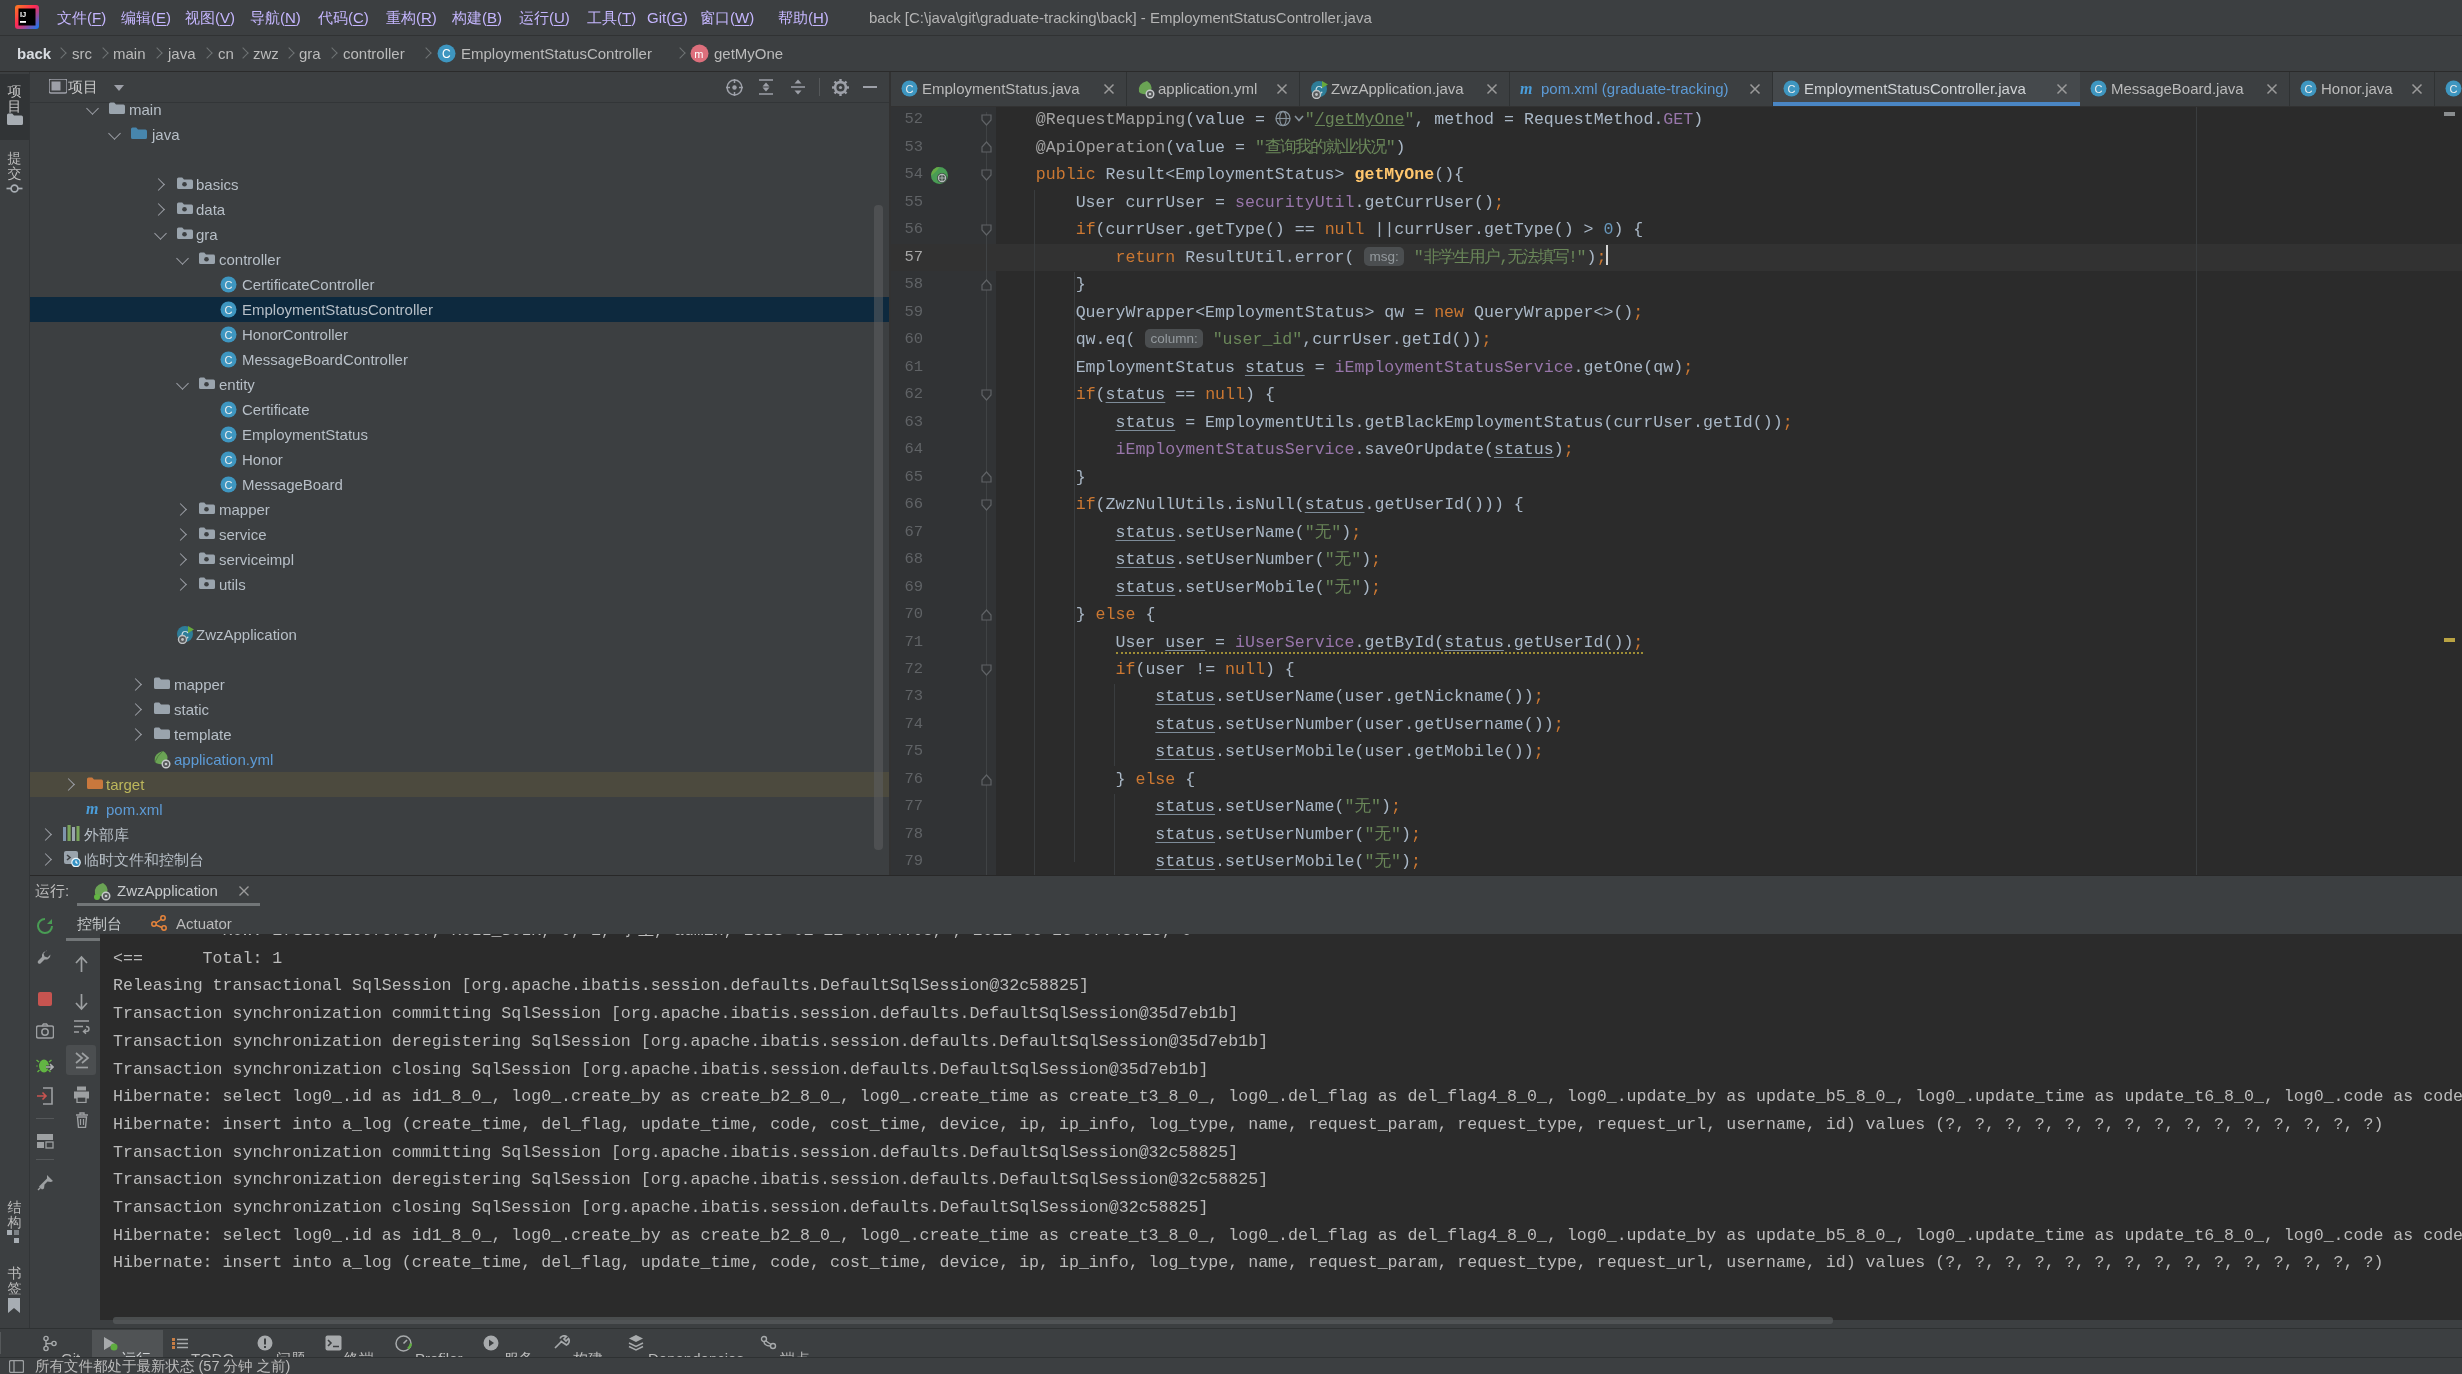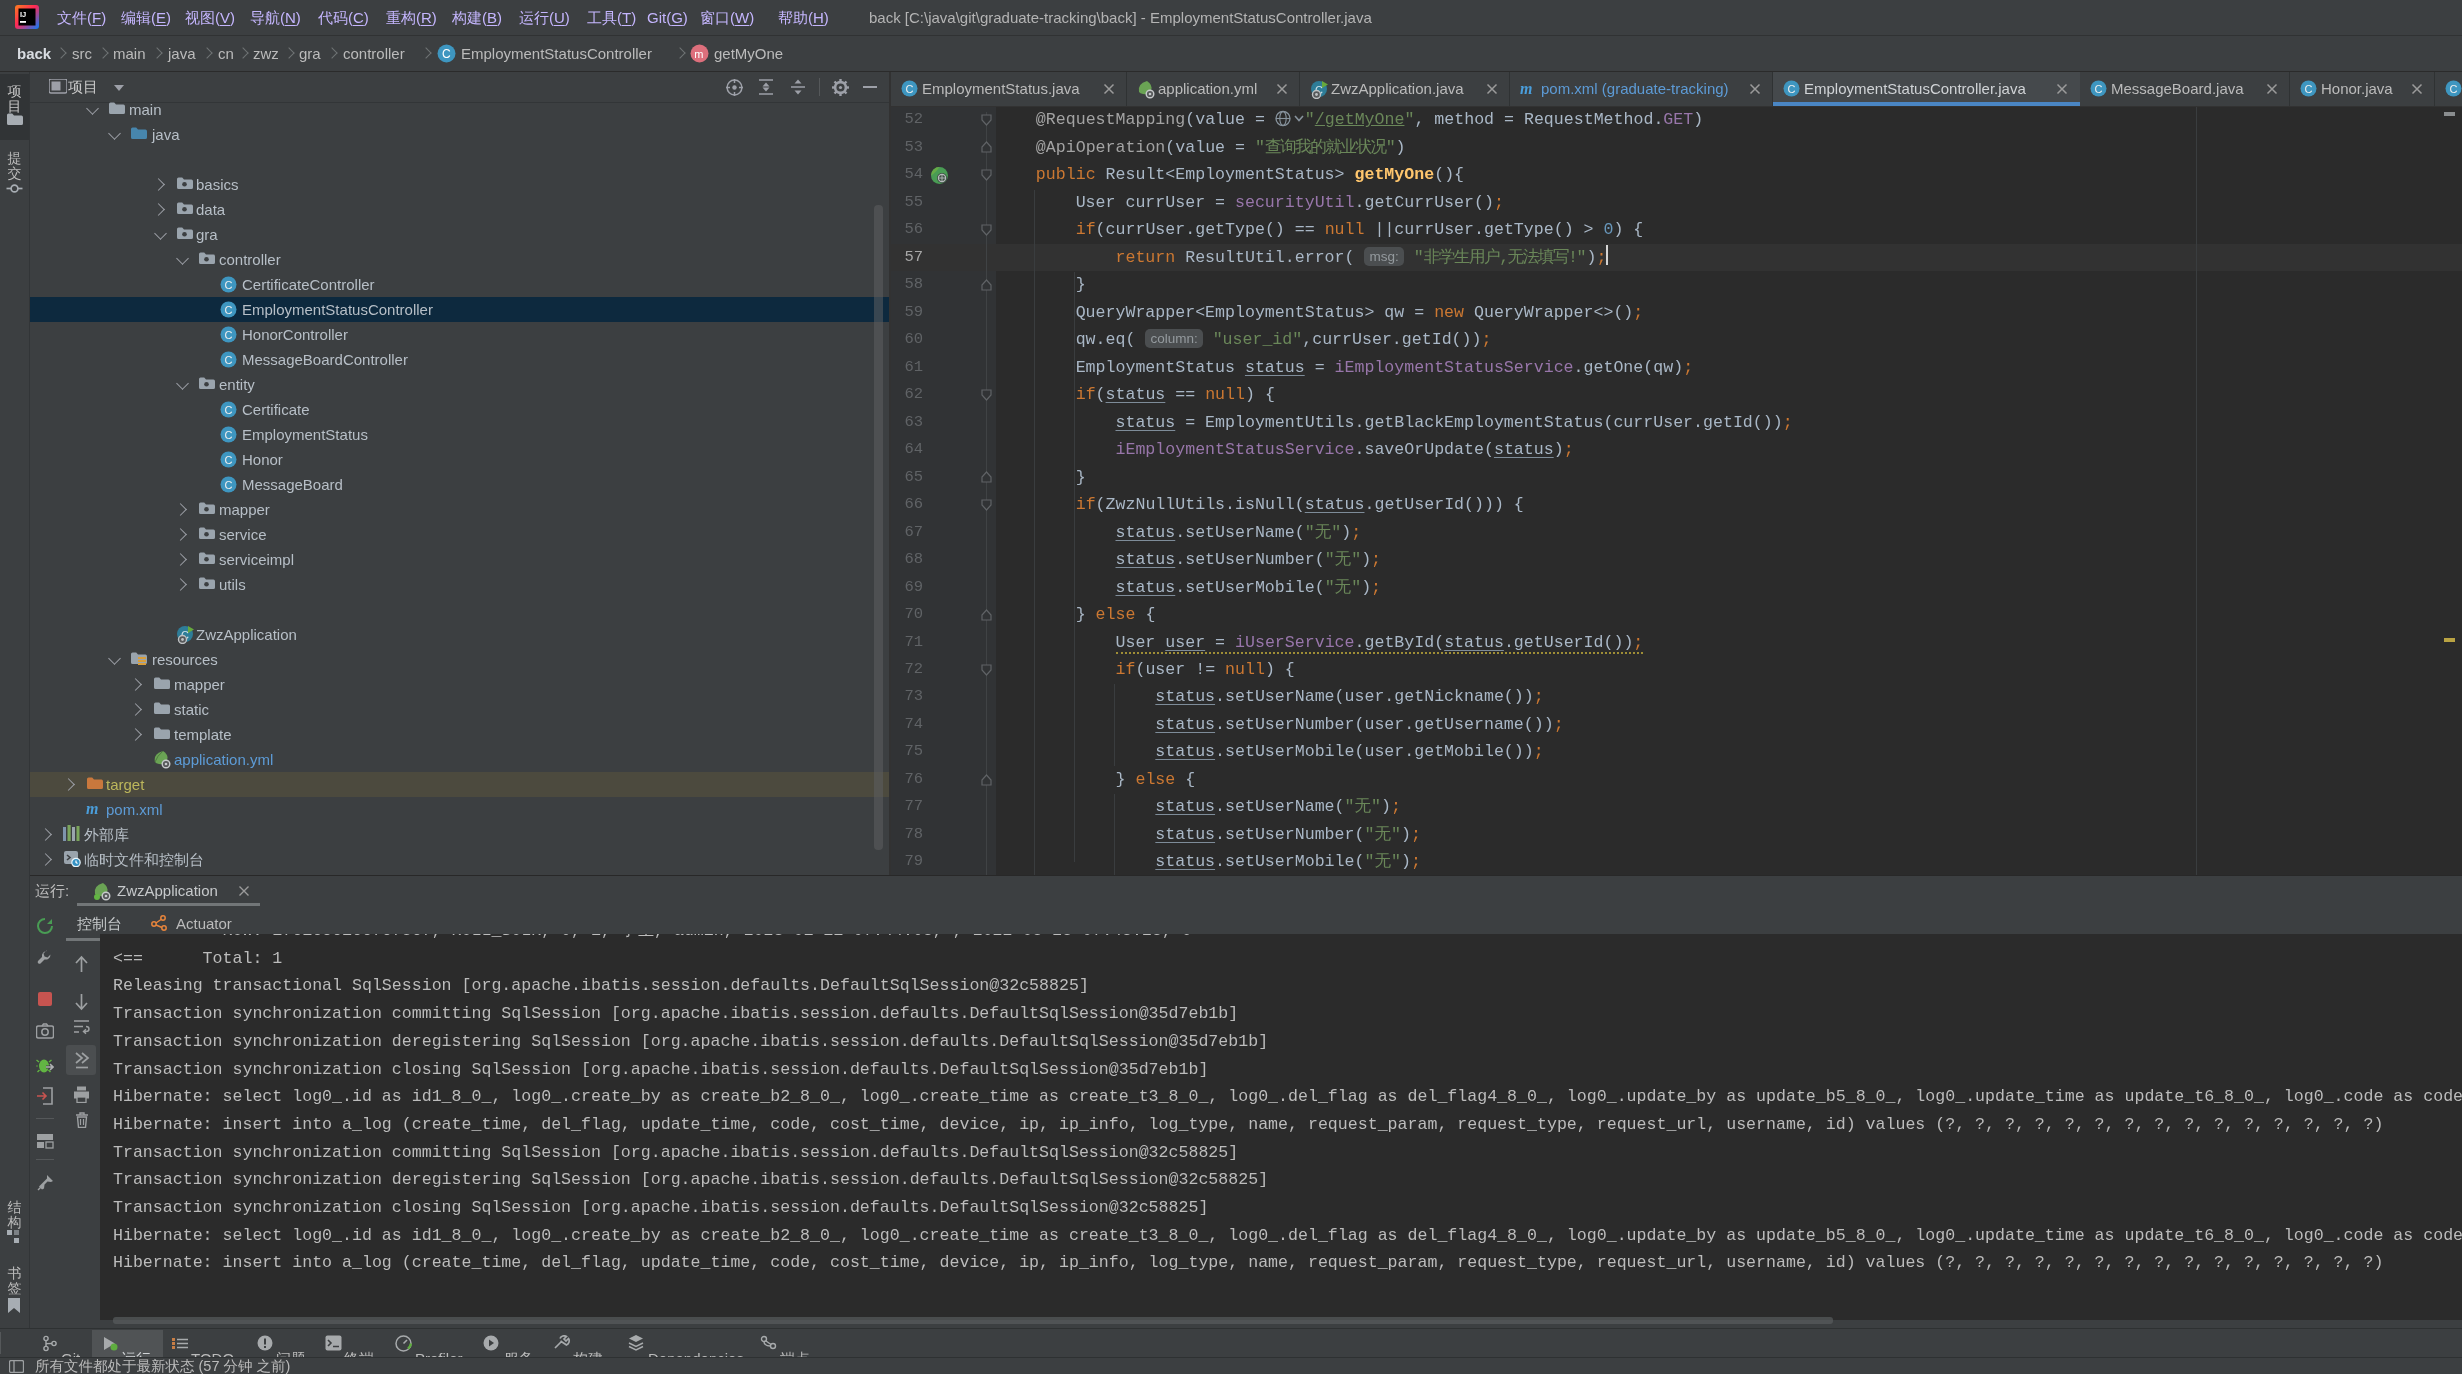--- a/index.html
+++ b/index.html
@@ -317,30 +317,20 @@
 <div class="tr" style="top:550px">
       <svg class="ticon" style="left:146px;top:3px" width="19" height="19">
         <circle cx="9" cy="9" r="8" fill="#2e7d98"></circle>
         <text x="5" y="13.5" font-size="11" fill="#cfe3ea" font-family="Liberation Sans">C</text>
         <path d="M12 1 l6 3.5 l-6 3.5 z" fill="#67a93d"></path>
         <circle cx="6.5" cy="14.5" r="4" fill="#57595b" stroke="#bfc2c4" stroke-width="1.4"></circle>
         <circle cx="6.5" cy="14.5" r="1.4" fill="#bfc2c4"></circle>
       </svg>
       <span class="nm" style="left:166px">ZwzApplication</span>
     </div>
-<div class="tr" style="top:575px">
-      <span class="chev chD" style="left:80px;top:7px"></span>
-      <svg class="ticon" style="left:100px" width="17" height="14">
-        <path d="M1 3 q0 -1.6 1.6 -1.6 h3.6 l1.8 2.2 h7.4 q1.6 0 1.6 1.6 v6.2 q0 1.6 -1.6 1.6 h-12.8 q-1.6 0 -1.6 -1.6 z" fill="#9aa4ad"></path>
-        <rect x="8" y="6" width="8" height="2" fill="#d89e3b"></rect>
-        <rect x="8" y="9" width="8" height="2" fill="#d89e3b"></rect>
-        <rect x="8" y="12" width="8" height="2" fill="#d89e3b"></rect>
-      </svg>
-      <span class="nm" style="left:122px">resources</span>
-    </div>
 <div class="tr" style="top:600px">
       <span class="chev chR" style="left:101px;top:8px"></span>
       <svg class="ticon" style="left:123px" width="17" height="14">
         <path d="M1 3 q0 -1.6 1.6 -1.6 h3.6 l1.8 2.2 h7.4 q1.6 0 1.6 1.6 v6.2 q0 1.6 -1.6 1.6 h-12.8 q-1.6 0 -1.6 -1.6 z" fill="#9aa4ad"></path>
       </svg>
       <span class="nm" style="left:144px">mapper</span>
     </div>
 <div class="tr" style="top:625px">
       <span class="chev chR" style="left:101px;top:8px"></span>
       <svg class="ticon" style="left:123px" width="17" height="14">

